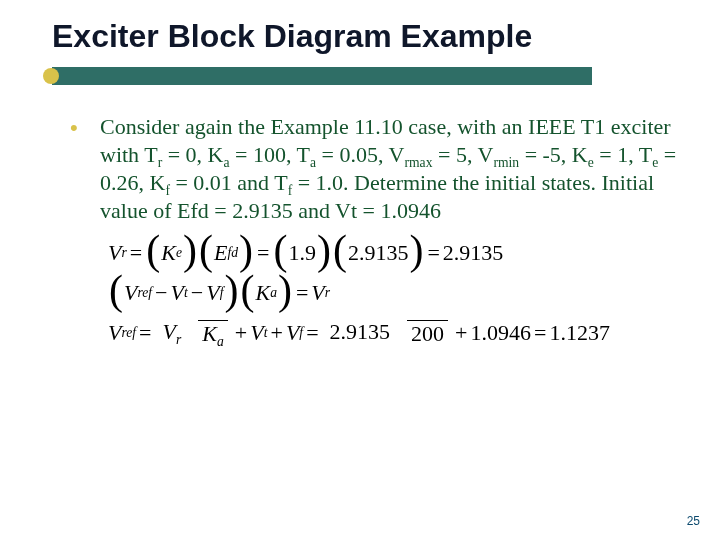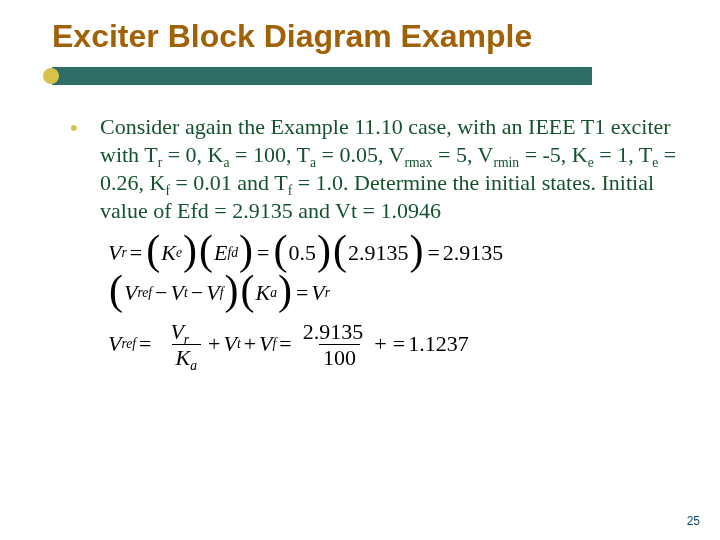--- a/index.html
+++ b/index.html
@@ -12,21 +12,21 @@
     color: #000;
     position: relative;
     overflow: hidden;
   }
   .title-area {
     padding: 18px 0 0 52px;
   }
   .title {
     font-size: 32px;
     font-weight: bold;
-    color: #a16207;
+    color: #0f172a;
     margin: 0;
   }
   .accent-wrap {
     position: relative;
     margin-top: 6px;
     height: 26px;
   }
   .accent-bar {
     position: absolute;
     left: 52px;
@@ -90,22 +90,22 @@
   }
   .op {
     font-style: normal;
     padding: 0 3px;
   }
   .num {
     font-style: normal;
   }
   .frac {
     display: inline-flex;
-    flex-direction: column;
-    align-items: center;
+    flex-direction: row;
+    align-items: flex-start;
     vertical-align: middle;
     margin: 0 4px;
     line-height: 1.05;
   }
   .frac .top {
     padding: 0 4px 1px 4px;
   }
   .frac .bot {
     border-top: 1.3px solid #000;
     padding: 1px 4px 0 4px;
@@ -150,21 +150,21 @@
     <span class="paren">(</span>
       <span>K</span>
       <span class="sub">e</span>
       <span class="paren">)</span>
       <span class="paren">(</span>
       <span>E</span>
       <span class="sub">fd</span>
       <span class="paren">)</span>
     <span class="op">=</span>
     <span class="paren">(</span>
-      <span class="num">0.5</span>
+      <span class="num">1.9</span>
       <span class="paren">)</span>
       <span class="paren">(</span>
       <span class="num">2.9135</span>
       <span class="paren">)</span>
     <span class="op">=</span>
     <span class="num">2.9135</span>
   </div>
 
   <div class="eq-row">
     <span class="paren">(</span>
@@ -196,22 +196,23 @@
     </span>
     <span class="op">+</span>
       <span>V</span>
       <span class="sub">t</span>
     <span class="op">+</span>
       <span>V</span>
       <span class="sub">f</span>
     <span class="op">=</span>
     <span class="frac">
       <span class="top num">2.9135</span>
-      <span class="bot num">100</span>
+      <span class="bot num">200</span>
     </span>
     <span class="op">+</span>
+      <span class="num">1.0946</span>
     <span class="op">=</span>
       <span class="num">1.1237</span>
   </div>
 
 </div>
 
 <div class="page-num">25</div>
 
 </body></html>

